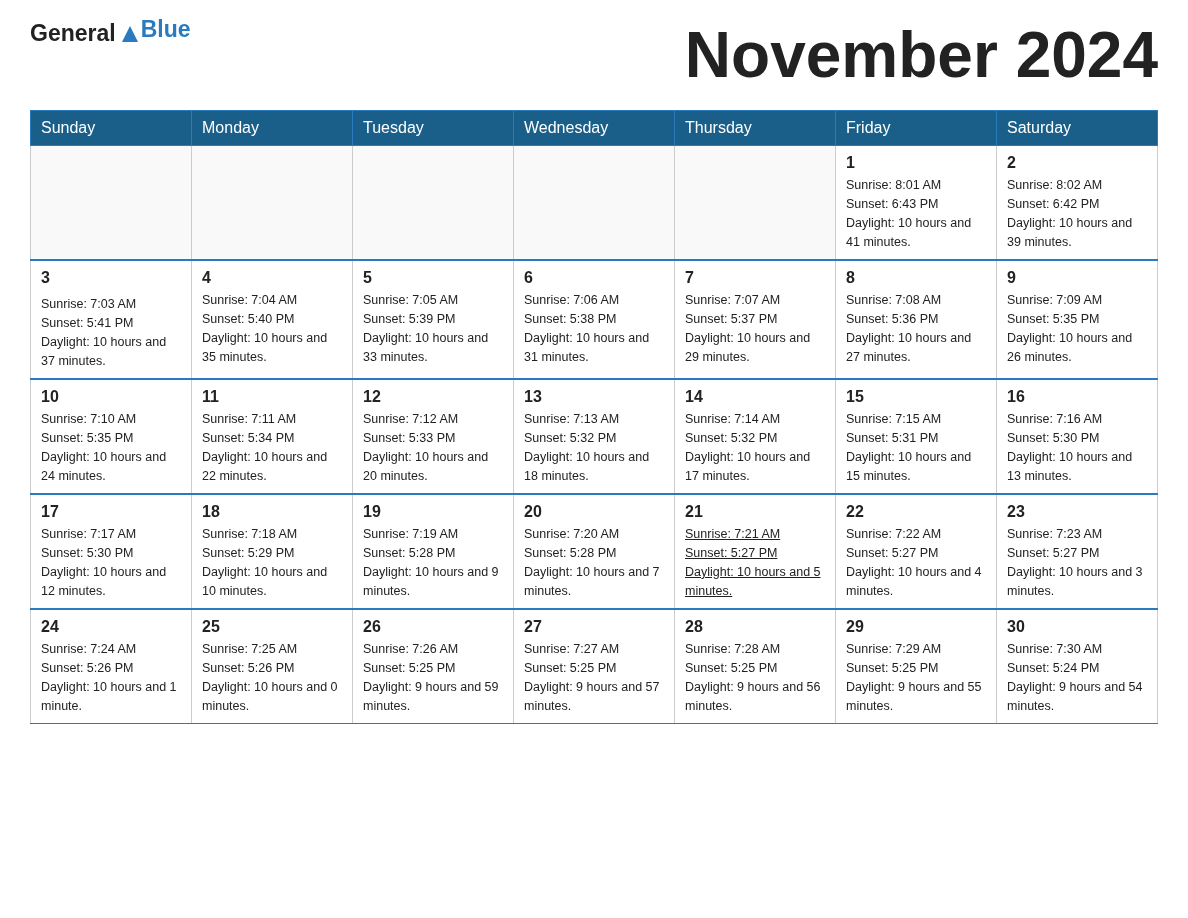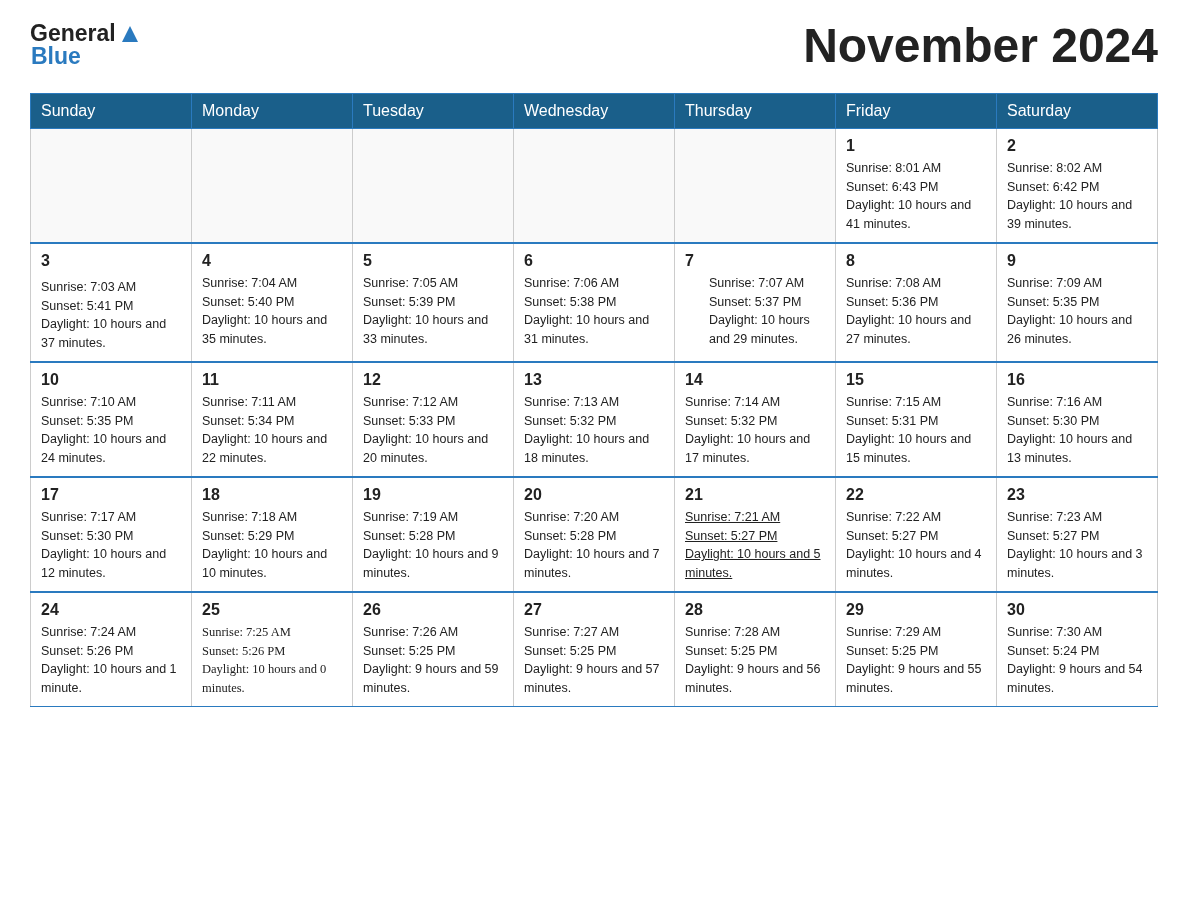--- a/index.html
+++ b/index.html
@@ -12,21 +12,21 @@
     .header {
       display: flex;
       justify-content: space-between;
       align-items: flex-start;
       margin-bottom: 20px;
     }
     .title-block {
       text-align: right;
     }
     .month-title {
-      font-size: 48px;
+      font-size: 64px;
       font-weight: bold;
       color: #222;
       line-height: 1.1;
     }
     .location {
       font-size: 20px;
       color: #444;
       margin-top: 4px;
     }
     .calendar {
@@ -66,21 +66,21 @@
       color: #222;
     }
     .empty-cell {
       background: #f9f9f9;
     }
     tr:last-child td {
       border-bottom: 1.5px solid #2a7abf;
     }
     .logo-wrapper {
       display: flex;
-      flex-direction: column;
+      flex-direction: row;
     }
     .logo-line1 {
       display: flex;
       align-items: center;
     }
     .general-text {
       font-size: 23px;
       font-weight: bold;
       color: #222;
     }
@@ -174,21 +174,21 @@
 Daylight: 10 hours and 33 minutes.</div>
         </td>
         <td>
           <span class="day-number">6</span>
           <div class="day-info" style="white-space: pre-line;">Sunrise: 7:06 AM
 Sunset: 5:38 PM
 Daylight: 10 hours and 31 minutes.</div>
         </td>
         <td>
           <span class="day-number">7</span>
-          <div class="day-info" style="white-space: pre-line; margin-left: 24px;">Sunrise: 7:07 AM
+          <div class="day-info" style="white-space: pre-line;">Sunrise: 7:07 AM
 Sunset: 5:37 PM
 Daylight: 10 hours and 29 minutes.</div>
         </td>
         <td>
           <span class="day-number">8</span>
           <div class="day-info" style="white-space: pre-line;">Sunrise: 7:08 AM
 Sunset: 5:36 PM
 Daylight: 10 hours and 27 minutes.</div>
         </td>
         <td>
@@ -288,21 +288,21 @@
       </tr>
       <tr>
         <td>
           <span class="day-number">24</span>
           <div class="day-info" style="white-space: pre-line;">Sunrise: 7:24 AM
 Sunset: 5:26 PM
 Daylight: 10 hours and 1 minute.</div>
         </td>
         <td>
           <span class="day-number">25</span>
-          <div class="day-info" style="white-space: pre-line; font-family: Liberation Serif, serif;">Sunrise: 7:25 AM
+          <div class="day-info" style="white-space: pre-line;">Sunrise: 7:25 AM
 Sunset: 5:26 PM
 Daylight: 10 hours and 0 minutes.</div>
         </td>
         <td>
           <span class="day-number">26</span>
           <div class="day-info" style="white-space: pre-line;">Sunrise: 7:26 AM
 Sunset: 5:25 PM
 Daylight: 9 hours and 59 minutes.</div>
         </td>
         <td>

